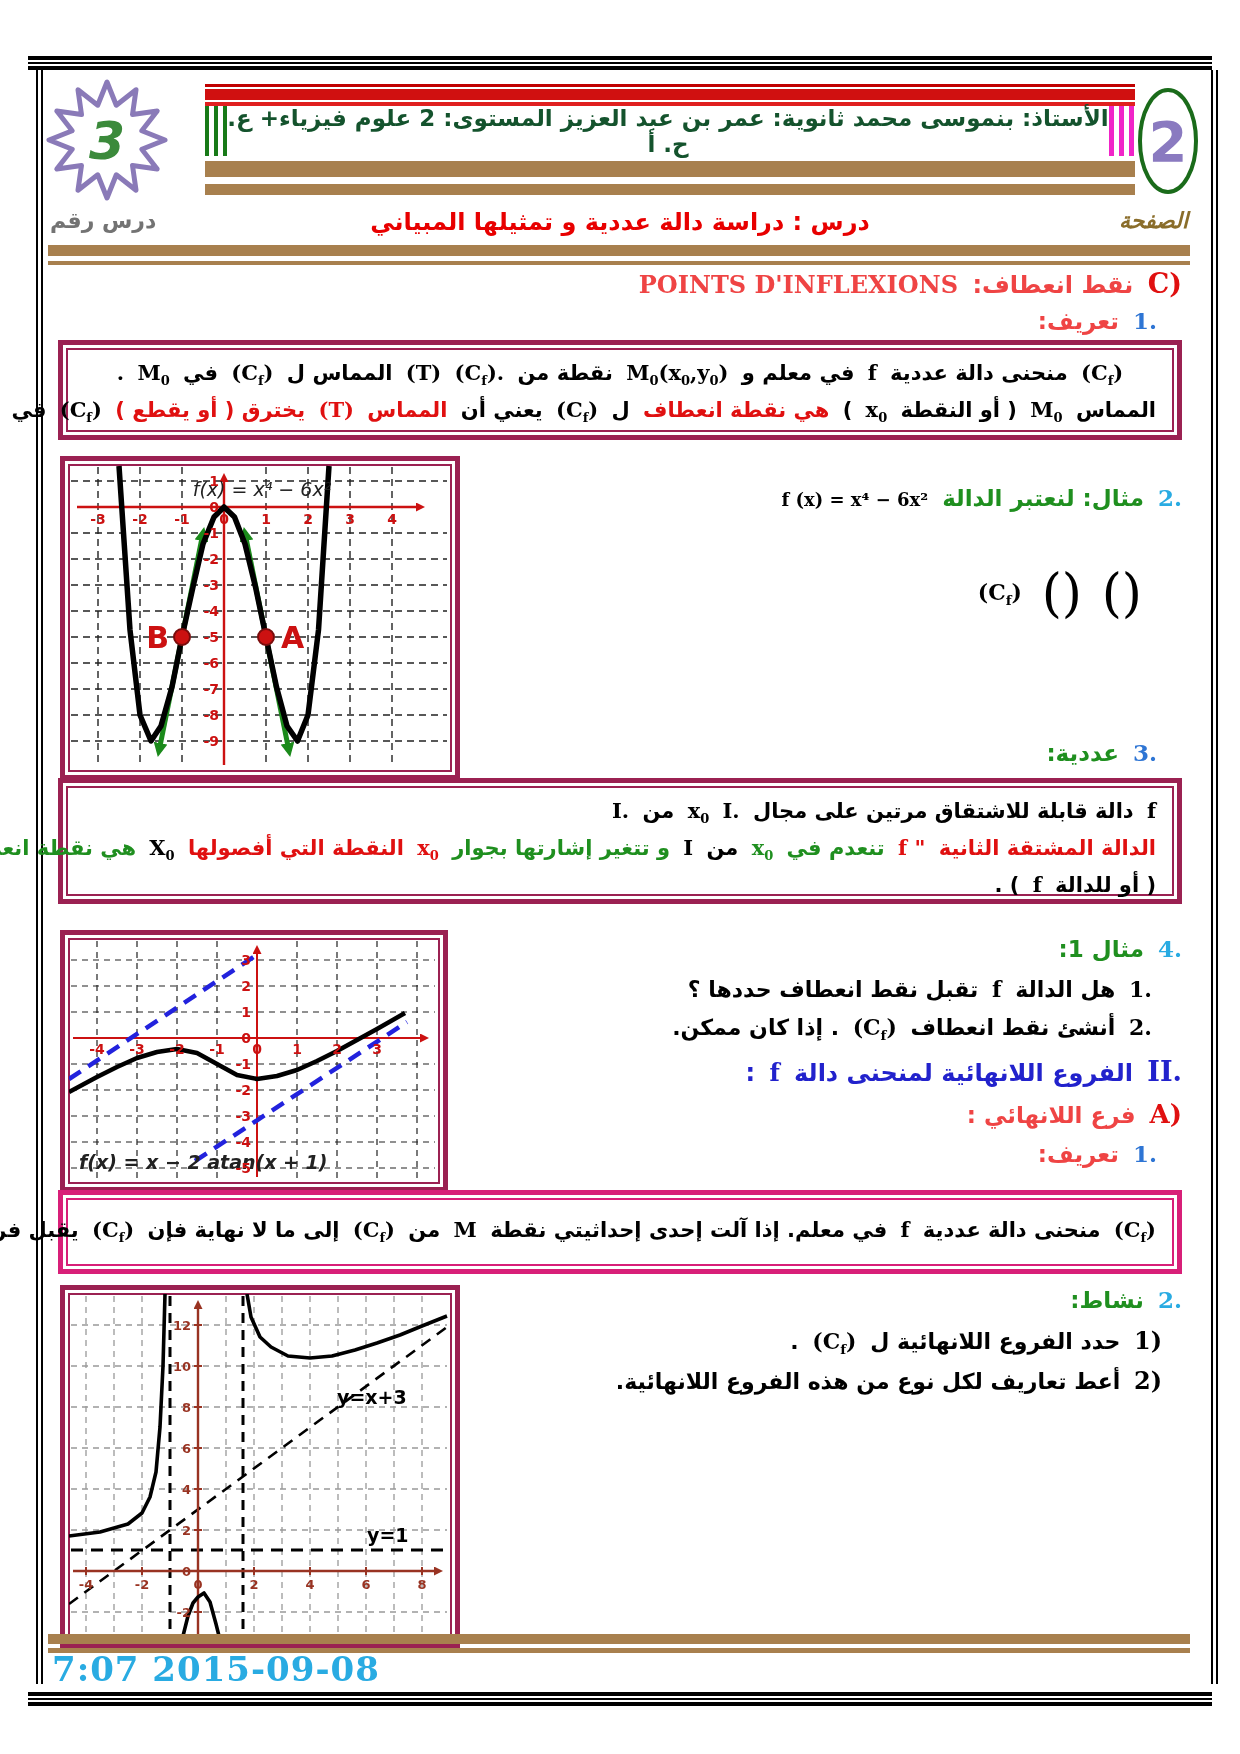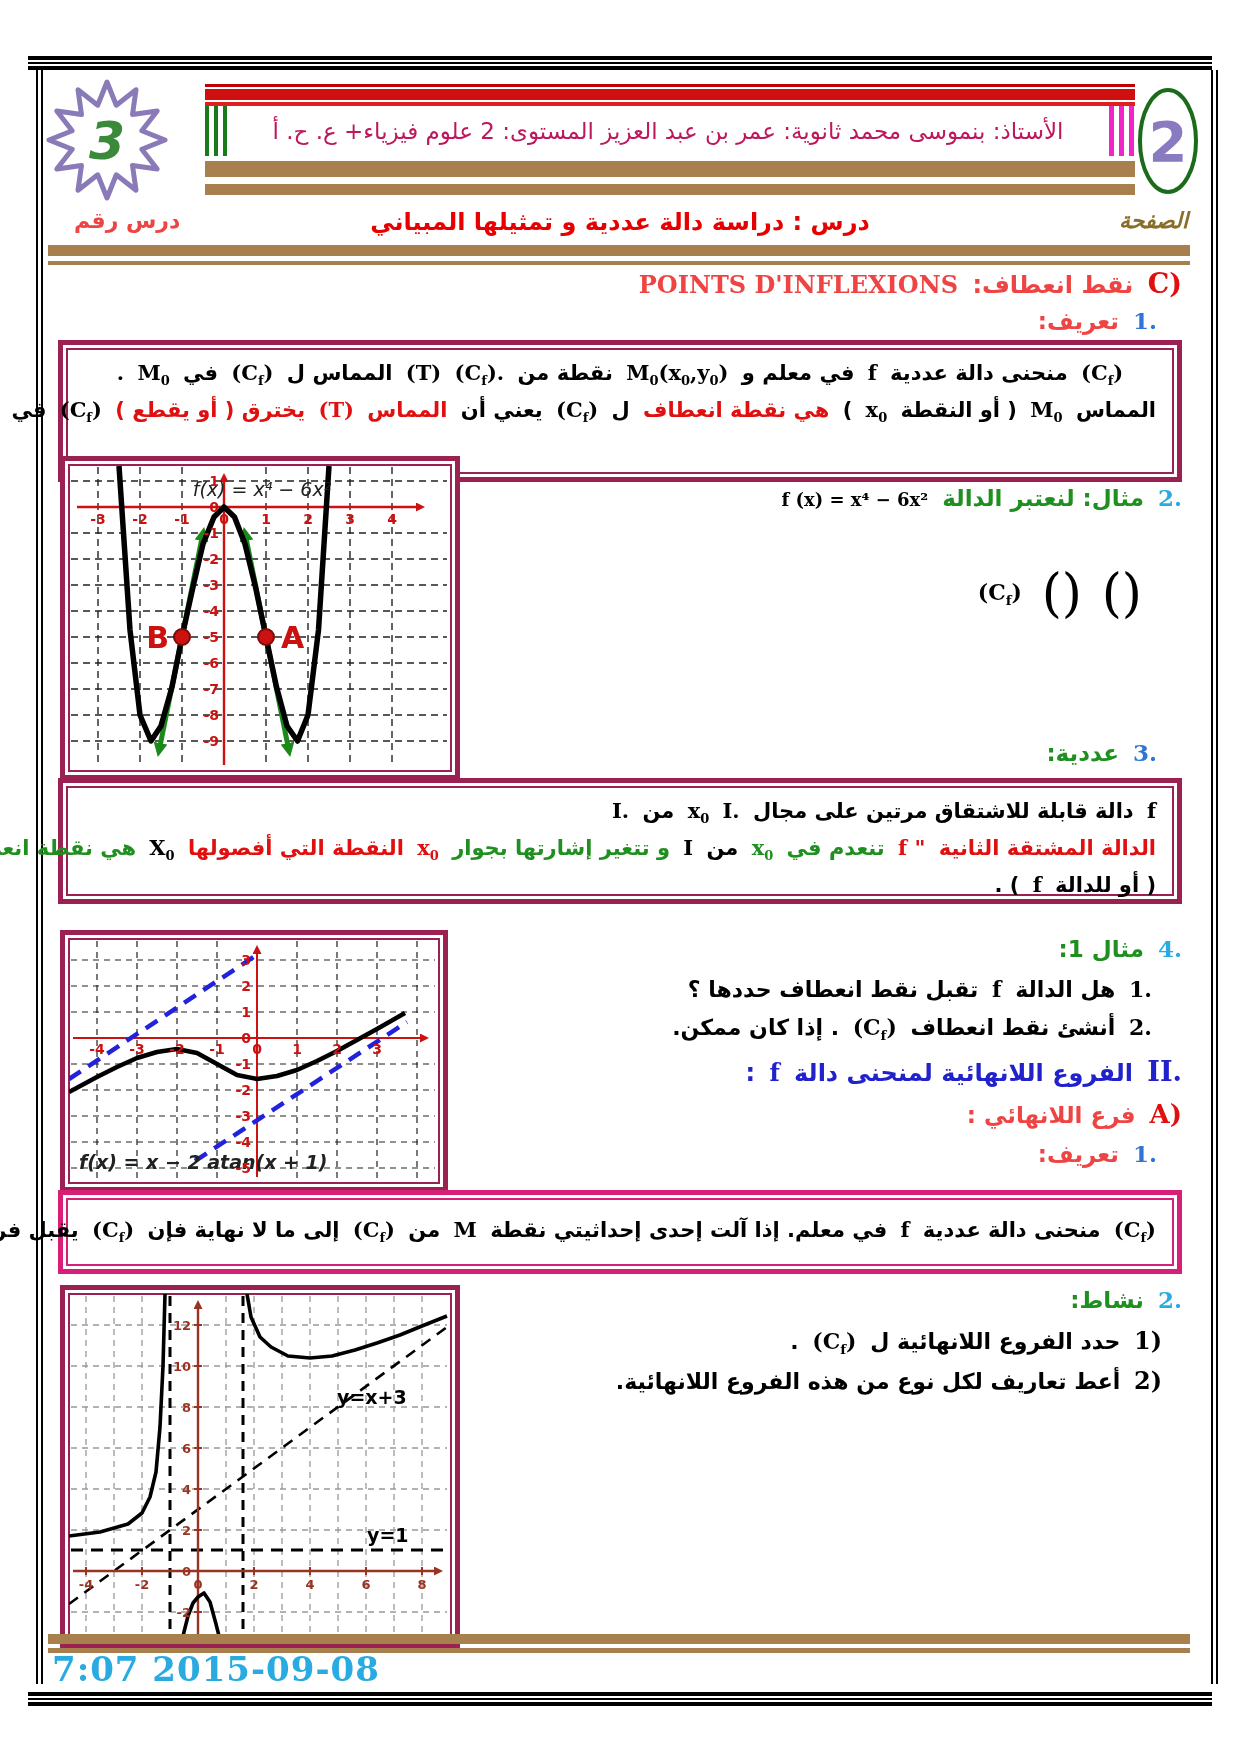--- a/index.html
+++ b/index.html
@@ -8,30 +8,30 @@
   .rule{position:absolute;left:28px;width:1184px;height:14px;
         background:linear-gradient(180deg,#000 0 30%,#fff 30% 44%,#000 44% 58%,#fff 58% 72%,#000 72% 100%);}
   .frame{position:absolute;left:36px;top:70px;width:1168px;height:1614px;
          border-left:7px double #000;border-right:7px double #000;}
   
   .banner{position:absolute;left:205px;top:84px;width:930px;}
   .red-band{height:22px;background:linear-gradient(180deg,#c00000 0 15%,#fff 15% 24%,#d01010 24% 72%,#fff 72% 82%,#e02020 82% 100%);}
   .banner-row{display:flex;height:50px;align-items:stretch;}
   .gstripes{width:22px;background:repeating-linear-gradient(90deg,#187a18 0 4px,#fff 4px 9px);}
   .mstripes{width:26px;background:repeating-linear-gradient(90deg,#f024c8 0 5px,#fff 5px 10px);}
-  .teacher{flex:1;direction:rtl;text-align:center;font-weight:normal;font-size:23px;color:#be185d;
+  .teacher{flex:1;direction:rtl;text-align:center;font-weight:bold;font-size:23px;color:#14532d;
            display:flex;align-items:center;justify-content:center;}
   .brown{background:#a8804e;}
   .b1{height:16px;margin-top:5px;}
   .b2{height:11px;margin-top:7px;}
   .hbar{position:absolute;left:48px;width:1142px;}
   .labels-row{position:absolute;left:50px;top:208px;width:1140px;height:34px;font-weight:bold;}
   .page-label{position:absolute;right:2px;color:#8a6d2a;font-size:22px;font-style:italic;}
   .course-title{position:absolute;left:0;right:0;text-align:center;color:#e80000;font-size:24px;direction:rtl;}
-  .lesson-num{position:absolute;left:24px;color:#ef4444;font-size:22px;}
+  .lesson-num{position:absolute;left:0;color:#737373;font-size:22px;}
   .badge{position:absolute;}
   
   .h{position:absolute;font-weight:bold;font-size:23px;direction:rtl;text-align:right;white-space:nowrap;}
   .h>*{margin:0 3px;}
   .m{direction:ltr;unicode-bidi:isolate;display:inline-block;font-family:"DejaVu Serif",serif;font-weight:bold;}
   sub{font-size:0.62em;}
   .blue{color:#2e75d4;} .cyan{color:#29abe2;} .green{color:#1f8f1f;}
   .oliv{color:#ef4444;} .red{color:#e01010;} .royal{color:#2222cc;}
   .mathbox{position:absolute;left:58px;width:1124px;background:#fff;border:5px solid #9b2152;
            box-shadow:inset 0 0 0 3px #fff,inset 0 0 0 5px #9b2152;
@@ -97,21 +97,21 @@
     <span class="m red" style="font-size:27px">C)</span>
     <span class="oliv">نقط انعطاف:</span>
     <span class="m oliv">POINTS  D'INFLEXIONS</span>
   </div>
 
   <div class="h" style="top:307px;right:80px">
     <span class="m blue">1.</span>
     <span class="oliv">تعريف:</span>
   </div>
 
-  <div class="mathbox" style="top:340px;height:142px">
+  <div class="mathbox" style="top:340px;height:100px">
     <div class="ln">
       <span class="m"><span>(C</span><sub>f</sub><span>)</span></span>
       <span>منحنى دالة عددية</span>
       <span class="m">f</span>
       <span>في معلم و</span>
       <span class="m"><span>M</span><sub>0</sub><span>(</span><span>x</span><sub>0</sub><span>,</span><span>y</span><sub>0</sub><span>)</span></span>
       <span>نقطة من</span>
       <span class="m"><span>(C</span><sub>f</sub><span>)</span><span>.</span></span>
       <span class="m">(T)</span>
       <span>المماس ل</span>

